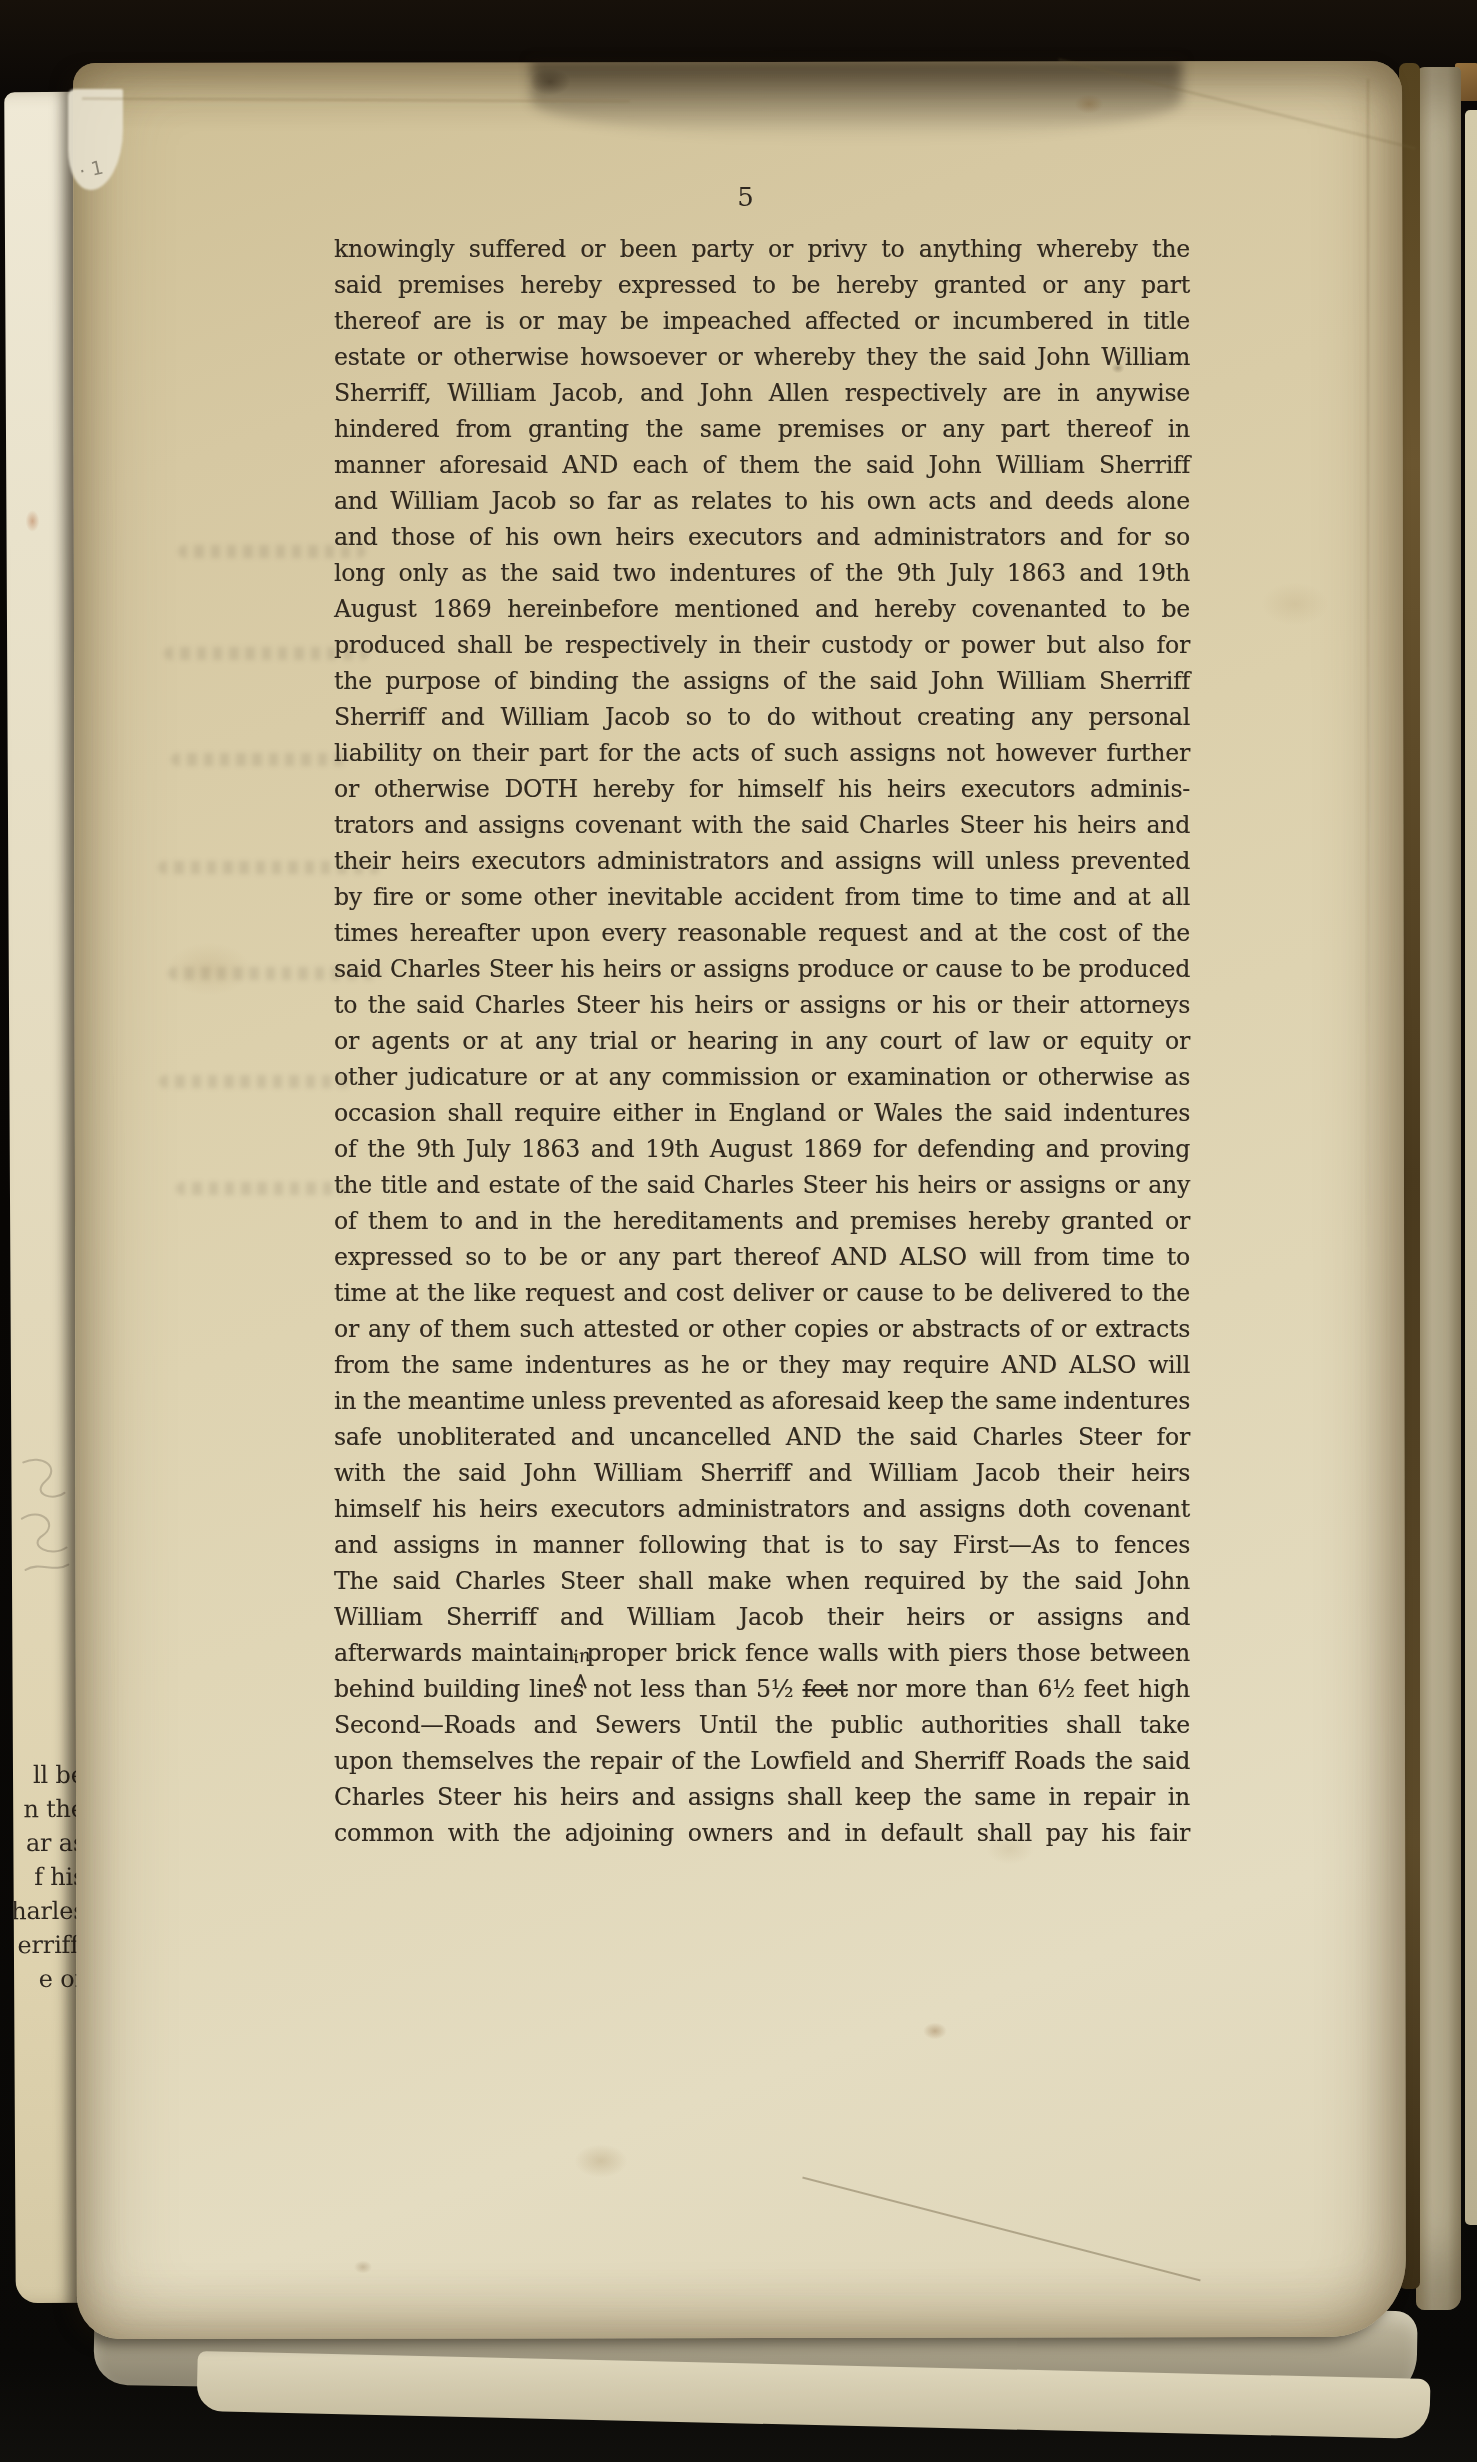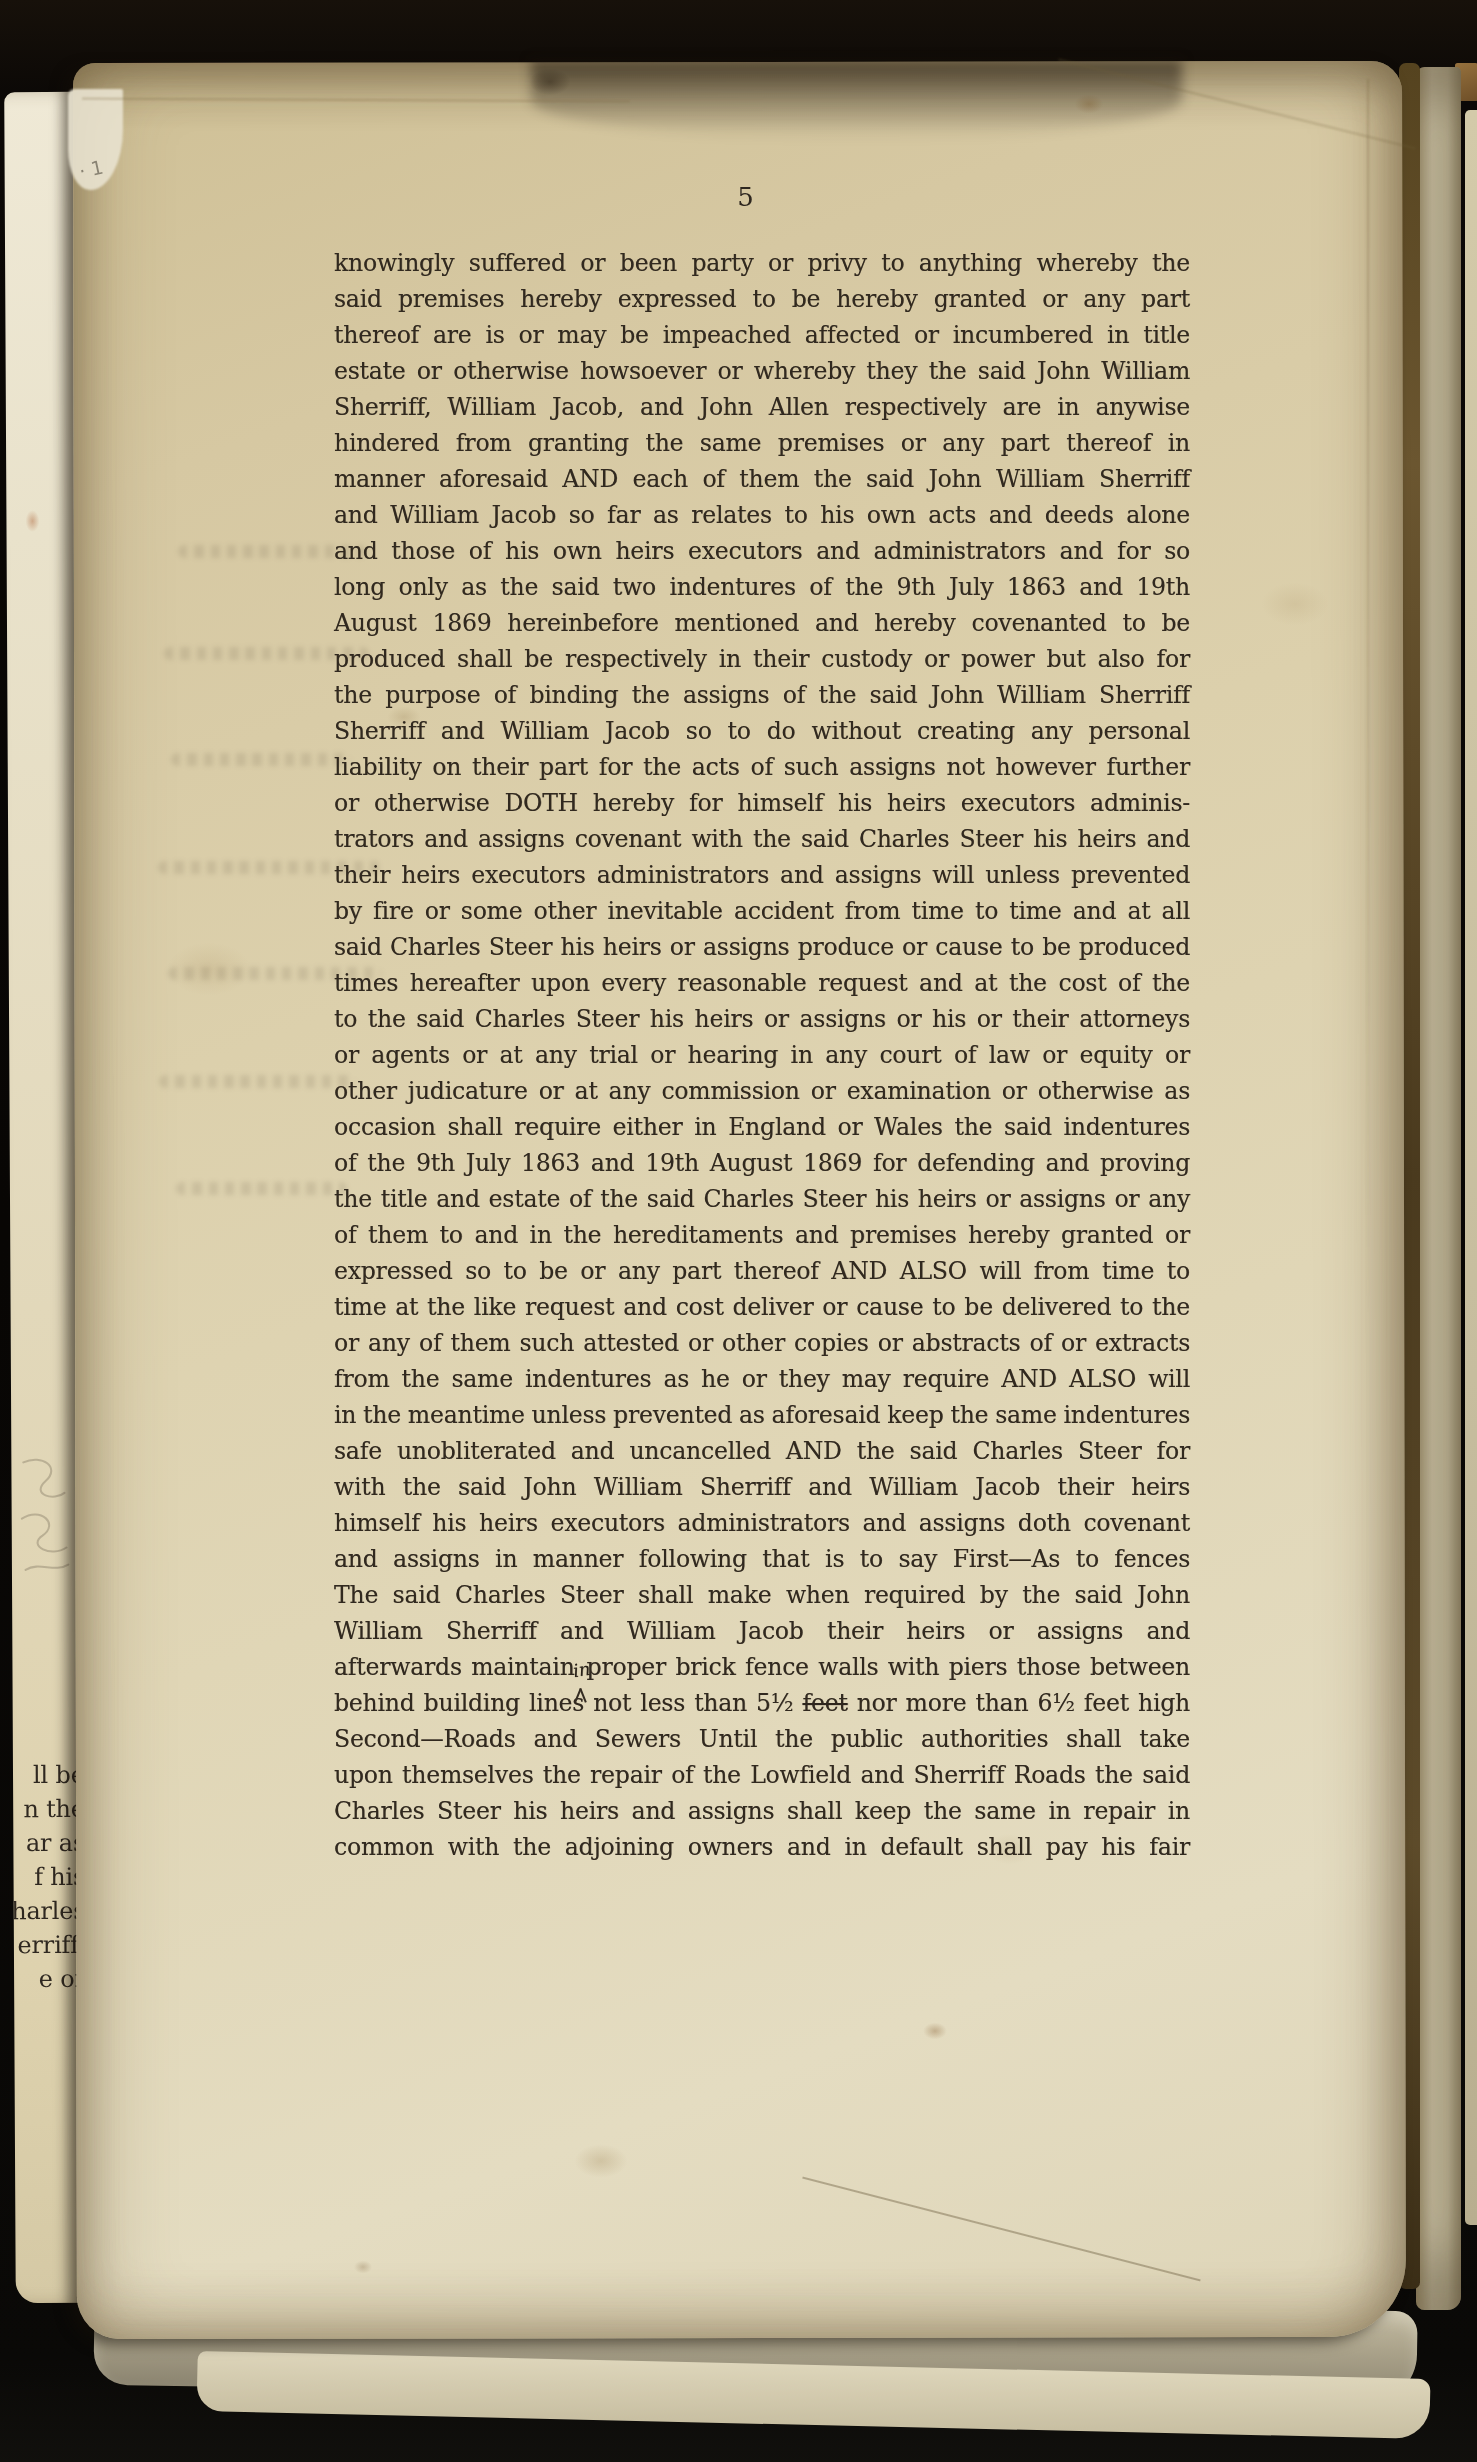--- a/index.html
+++ b/index.html
@@ -74,21 +74,21 @@
     radial-gradient(60px 38px at 209px 969px,rgba(150,120,70,.14),transparent 70%),
     radial-gradient(48px 31px at 1295px 604px,rgba(150,120,70,.13),transparent 70%),
     radial-gradient(24px 15.4px at 404px 717px,rgba(128,100,54,.18),transparent 70%),
     radial-gradient(34px 22px at 1010px 1849px,rgba(140,112,60,.12),transparent 70%);}
   
   .ghost-row{position:absolute;height:13px;border-radius:6.8px;filter:blur(2.6px);opacity:.5;
     background:repeating-linear-gradient(90deg,rgba(104,92,70,.32) 0 9.4px,rgba(104,92,70,0) 9.4px 16.3px);}
   
   .page-number{position:absolute;left:716px;top:182px;width:60px;text-align:center;
     font-size:26px;color:#2e271f;letter-spacing:0.9px;}
-  .document-text{position:absolute;left:334px;top:245px;width:856px;color:#31291f;}
+  .document-text{position:absolute;left:334px;top:231px;width:856px;color:#31291f;}
   .text-line{height:36px;line-height:36px;font-size:23.5px;letter-spacing:-0.2px;
     word-spacing:-1.3px;text-align:justify;text-align-last:justify;white-space:normal;
     text-shadow:0.3px 0.3px 0.5px rgba(49,41,31,.45);}
   .strike{position:relative;text-decoration:line-through;text-decoration-thickness:2.1px;
     text-decoration-color:#2e261d;}
   .insertion{position:relative;display:inline-block;width:12px;}
   .ins-word{position:absolute;left:-1.7px;top:-23px;font-size:18px;font-style:italic;
     color:#272017;transform:rotate(-8deg);letter-spacing:0;}
   .ins-caret{position:absolute;left:0.9px;top:13.7px;width:10.3px;height:13.7px;display:inline-block;}
   .ins-caret::before,.ins-caret::after{content:"";position:absolute;bottom:0;width:1.7px;height:14.6px;
@@ -155,22 +155,22 @@
     <div class="text-line">long only as the said two indentures of the 9th July 1863 and 19th</div>
     <div class="text-line">August 1869 hereinbefore mentioned and hereby covenanted to be</div>
     <div class="text-line">produced shall be respectively in their custody or power but also for</div>
     <div class="text-line">the purpose of binding the assigns of the said John William Sherriff</div>
     <div class="text-line">Sherriff and William Jacob so to do without creating any personal</div>
     <div class="text-line">liability on their part for the acts of such assigns not however further</div>
     <div class="text-line">or otherwise DOTH hereby for himself his heirs executors adminis-</div>
     <div class="text-line">trators and assigns covenant with the said Charles Steer his heirs and</div>
     <div class="text-line">their heirs executors administrators and assigns will unless prevented</div>
     <div class="text-line">by fire or some other inevitable accident from time to time and at all</div>
+    <div class="text-line">times hereafter upon every reasonable request and at the cost of the</div>
     <div class="text-line">said Charles Steer his heirs or assigns produce or cause to be produced</div>
-    <div class="text-line">times hereafter upon every reasonable request and at the cost of the</div>
     <div class="text-line">to the said Charles Steer his heirs or assigns or his or their attorneys</div>
     <div class="text-line">or agents or at any trial or hearing in any court of law or equity or</div>
     <div class="text-line">other judicature or at any commission or examination or otherwise as</div>
     <div class="text-line">occasion shall require either in England or Wales the said indentures</div>
     <div class="text-line">of the 9th July 1863 and 19th August 1869 for defending and proving</div>
     <div class="text-line">the title and estate of the said Charles Steer his heirs or assigns or any</div>
     <div class="text-line">of them to and in the hereditaments and premises hereby granted or</div>
     <div class="text-line">expressed so to be or any part thereof AND ALSO will from time to</div>
     <div class="text-line">time at the like request and cost deliver or cause to be delivered to the</div>
     <div class="text-line">or any of them such attested or other copies or abstracts of or extracts</div>

